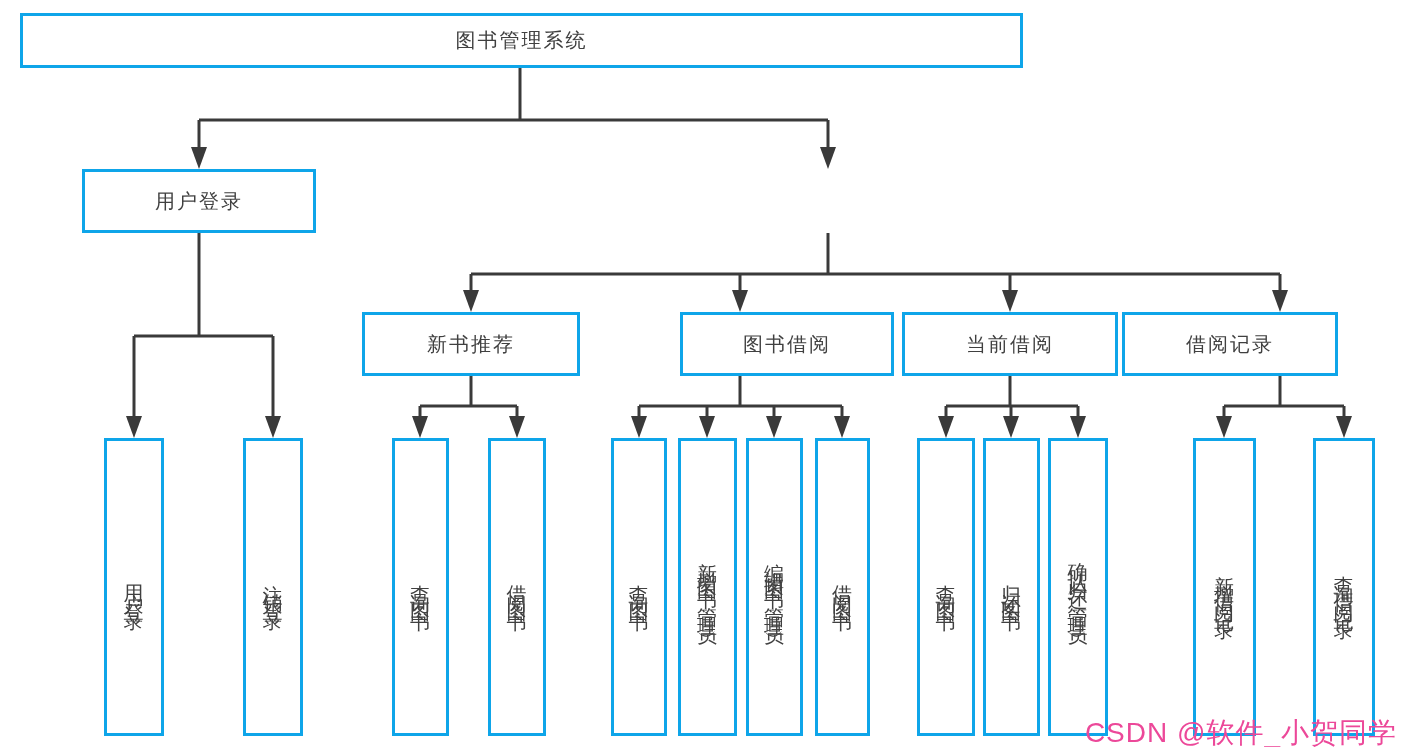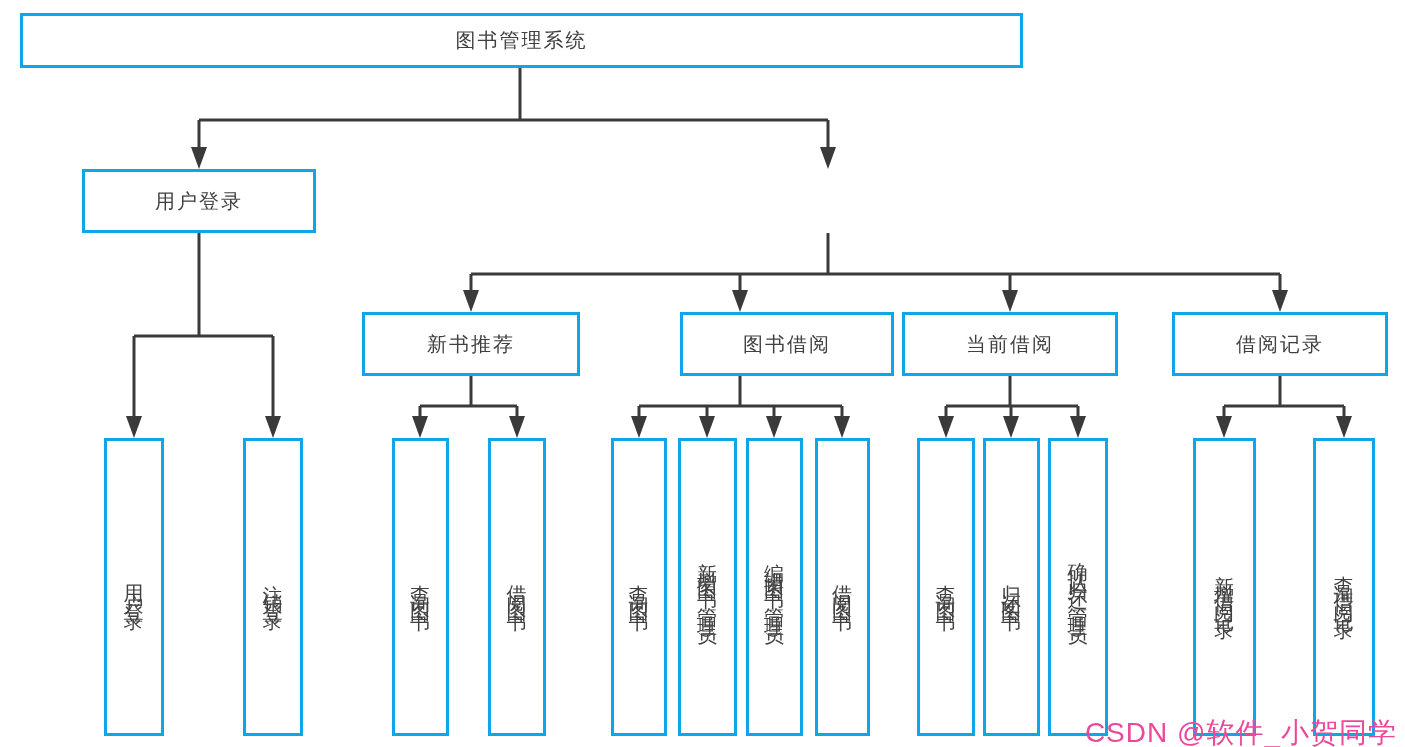--- a/index.html
+++ b/index.html
@@ -131,21 +131,21 @@
 
   <div class="box h" style="left:362px; top:312px; width:218px; height:64px;">
     <span>新书推荐</span>
   </div>
   <div class="box h" style="left:633px; top:312px; width:214px; height:64px;margin-left:47px;">
     <span>图书借阅</span>
   </div>
   <div class="box h" style="left:902px; top:312px; width:216px; height:64px;text-align:right;">
     <span>当前借阅</span>
   </div>
-  <div class="box h" style="left:1172px; top:312px; width:216px; height:64px;">
+  <div class="box h" style="left:1122px; top:312px; width:216px; height:64px;">
     <span>借阅记录</span>
   </div>
 
   <div class="box v" style="left:104px; top:438px; width:60px; height:298px;">
     <span>用户登录</span>
   </div>
   <div class="box v" style="left:243px; top:438px; width:60px; height:298px;">
     <span>注销登录</span>
   </div>
 

